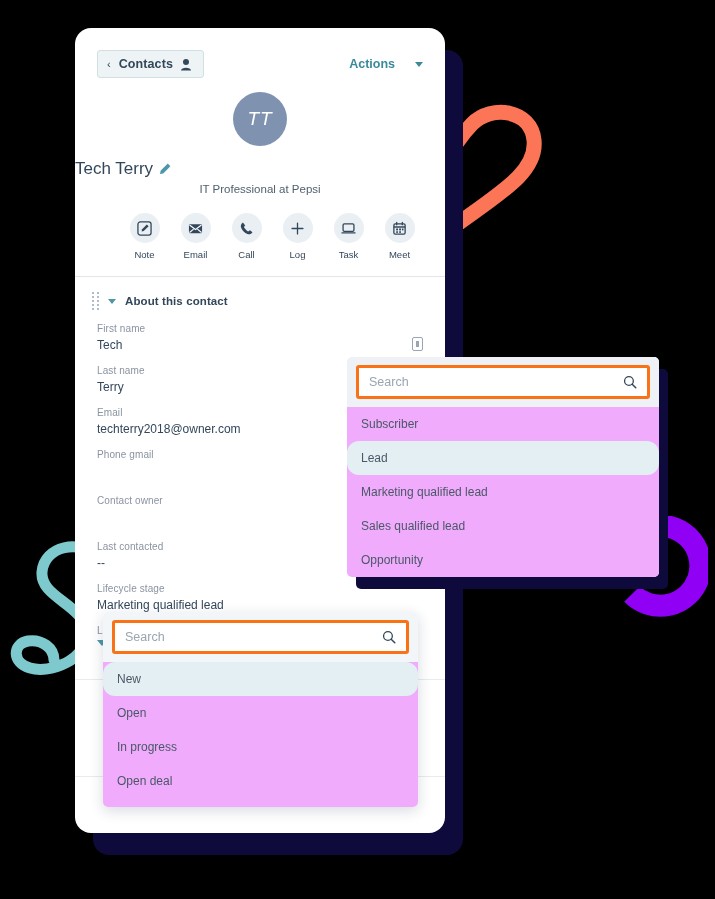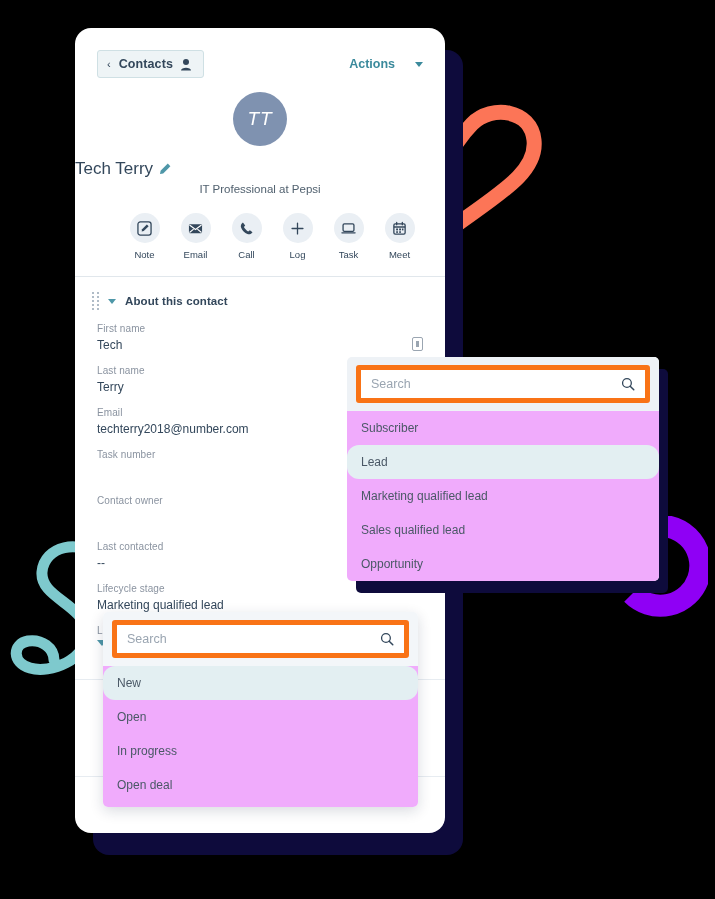--- a/index.html
+++ b/index.html
@@ -248,21 +248,21 @@
     overflow: hidden;
   }
   .dd-search-wrap {
     background: #eef2f6;
     padding: 8px 9px;
   }
   .dd-search-box {
     display: flex;
     align-items: center;
     background: #ffffff;
-    border: 5px solid #f97316;
+    border: 3px solid #f97316;
     border-radius: 3px;
     padding: 7px 10px;
   }
   .dd-search-box input {
     flex: 1;
     border: none;
     outline: none;
     font-family: "Liberation Sans", sans-serif;
     font-size: 12.5px;
     color: #33475b;
@@ -437,25 +437,25 @@
         <span id="copy-first-name-icon"></span>
       </div>
 
       <div class="prop">
         <div class="prop-label">Last name</div>
         <div class="prop-value">Terry</div>
       </div>
 
       <div class="prop">
         <div class="prop-label">Email</div>
-        <div class="prop-value">techterry2018@number.com</div>
-      </div>
-
-      <div class="prop">
-        <div class="prop-label">Task number</div>
+        <div class="prop-value">techterry2018@owner.com</div>
+      </div>
+
+      <div class="prop">
+        <div class="prop-label">Phone gmail</div>
         <div class="prop-value empty"></div>
       </div>
 
       <div class="prop">
         <div class="prop-label">Contact owner</div>
         <div class="prop-value empty"></div>
       </div>
 
       <div class="prop">
         <div class="prop-label">Last contacted</div>

